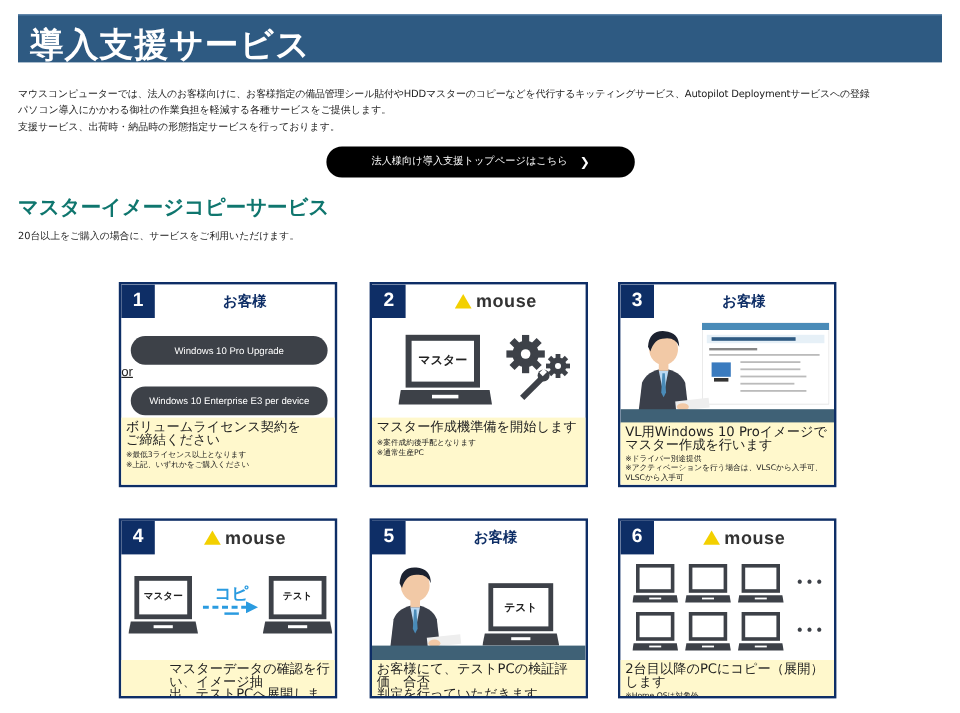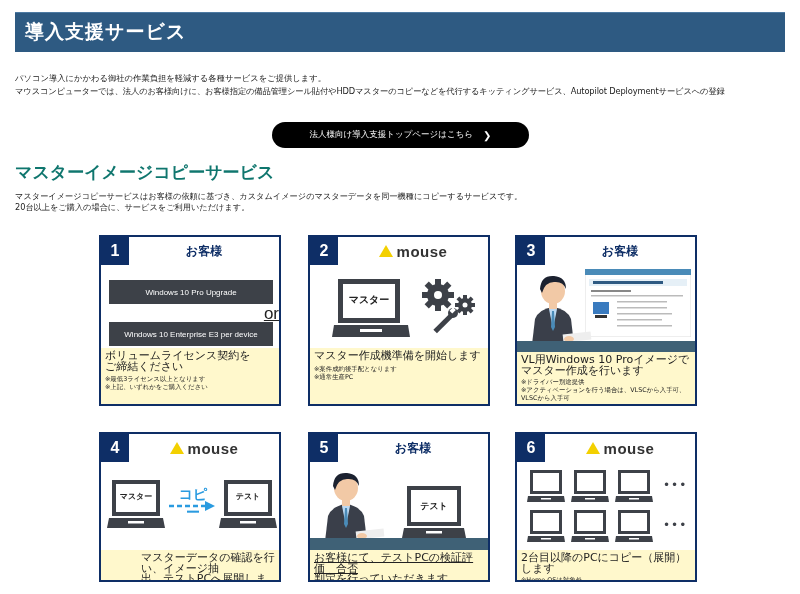--- a/index.html
+++ b/index.html
@@ -4,21 +4,21 @@
 <style>
   * { box-sizing: border-box; margin: 0; padding: 0; }
   html, body { width: 800px; height: 594px; background: #ffffff; overflow: hidden; }
   body { font-family: "DejaVu Sans", "Liberation Sans", sans-serif; color: #222; position: relative; }
 
   .hero-bar {
     position: absolute; left: 15px; top: 12px; width: 770px; height: 40px;
     background: #2e5a82; border-top: 1px solid #4d7aa3;
   }
   .hero-title {
-    position: absolute; left: 10px; top: 6px; color: #fff; font-size: 19px; font-weight: bold;
+    position: absolute; left: 10px; top: 6px; color: #fff; font-size: 28px; font-weight: bold;
     letter-spacing: 1px;
   }
 
   .intro {
     position: absolute; left: 15px; top: 72px; width: 775px;
     font-size: 8.3px; line-height: 13.3px; color: #222;
   }
 
   .top-button {
     position: absolute; left: 272px; top: 122px; width: 257px; height: 26px;
@@ -64,49 +64,50 @@
     position: absolute; left: 0; right: 0; bottom: 0; background: #fff8cc;
     padding: 3px 4px; color: #222;
   }
   .caption .main { font-size: 11px; line-height: 10.5px; }
   .caption .note { font-size: 6.4px; line-height: 8px; margin-top: 3px; }
 
   .win-box {
     position: absolute; left: 8px; width: 164px; height: 24px; background: #3d4148;
     color: #fff; font-size: 8px; display: flex; align-items: center; justify-content: center;
     font-family: "Liberation Sans", sans-serif;
+    border-radius: 12px;
   }
   .or-text {
-    position: absolute; left: 0; right: 0; text-align: right; font-size: 17px; color: #222;
+    position: absolute; left: 0; right: 0; text-align: left; font-size: 11px; color: #222;
     font-family: "Liberation Sans", sans-serif;
     text-decoration: underline;
   }
 
   svg { position: absolute; display: block; }
 </style>
 </head>
 <body>
 
 <div class="hero-bar">
   <div class="hero-title">導入支援サービス</div>
 </div>
 
 <div class="intro">
+  <div style="white-space:nowrap;letter-spacing:-0.15px;">マウスコンピューターでは、法人のお客様向けに、お客様指定の備品管理シール貼付やHDDマスターのコピーなどを代行するキッティングサービス、Autopilot Deploymentサービスへの登録</div>
   <div>パソコン導入にかかわる御社の作業負担を軽減する各種サービスをご提供します。</div>
-  <div style="white-space:nowrap;letter-spacing:-0.15px;">マウスコンピューターでは、法人のお客様向けに、お客様指定の備品管理シール貼付やHDDマスターのコピーなどを代行するキッティングサービス、Autopilot Deploymentサービスへの登録</div>
+  <div>支援サービス、出荷時・納品時の形態指定サービスを行っております。</div>
 </div>
 
 <div class="top-button">
   <span>法人様向け導入支援トップページはこちら</span>
   <span class="chev">❯</span>
 </div>
 
 <div class="section-title">マスターイメージコピーサービス</div>
 <div class="section-desc">
-  <div>マスターイメージコピーサービスはお客様の依頼に基づき、カスタムイメージのマスターデータを同一機種にコピーするサービスです。</div>
   <div>20台以上をご購入の場合に、サービスをご利用いただけます。</div>
 </div>
 
 <div class="card" style="left:99px;top:235px;height:171px;">
   <div class="badge">1</div>
   <div class="card-head">
     <span class="who">お客様</span>
   </div>
   <div class="win-box" style="top:43px;">Windows 10 Pro Upgrade</div>
   <div class="or-text" style="top:67px;">or</div>
@@ -263,21 +264,21 @@
     <ellipse cx="46" cy="70" rx="5" ry="3" fill="#f2c9a6"></ellipse>
   </svg>
   <svg style="left:92px;top:50px;" width="64" height="56" viewBox="0 0 64 56">
     <rect x="5" y="2" width="54" height="40" fill="#3d4148"></rect>
     <rect x="9" y="6" width="46" height="32" fill="#fff"></rect>
     <path d="M2 44 H62 L64 54 H0 Z" fill="#3d4148"></path>
     <rect x="24" y="47" width="16" height="2.5" fill="#fff"></rect>
   </svg>
   <div style="position:absolute;left:101px;top:66px;width:46px;text-align:center;font-weight:bold;font-size:9px;color:#222;">テスト</div>
   <div style="position:absolute;left:0;right:0;top:104px;height:12px;background:#3f6176;"></div>
-  <div class="caption" style="height:30px;text-decoration:underline;">
+  <div class="caption" style="height:30px;">
     <div class="main">
       <div>お客様にて、テストPCの検証評価　合否</div>
       <div>判定を行っていただきます</div>
     </div>
   </div>
 </div>
 
 <div class="card" style="left:515px;top:432px;height:150px;">
   <div class="badge">6</div>
   <div class="card-head">

